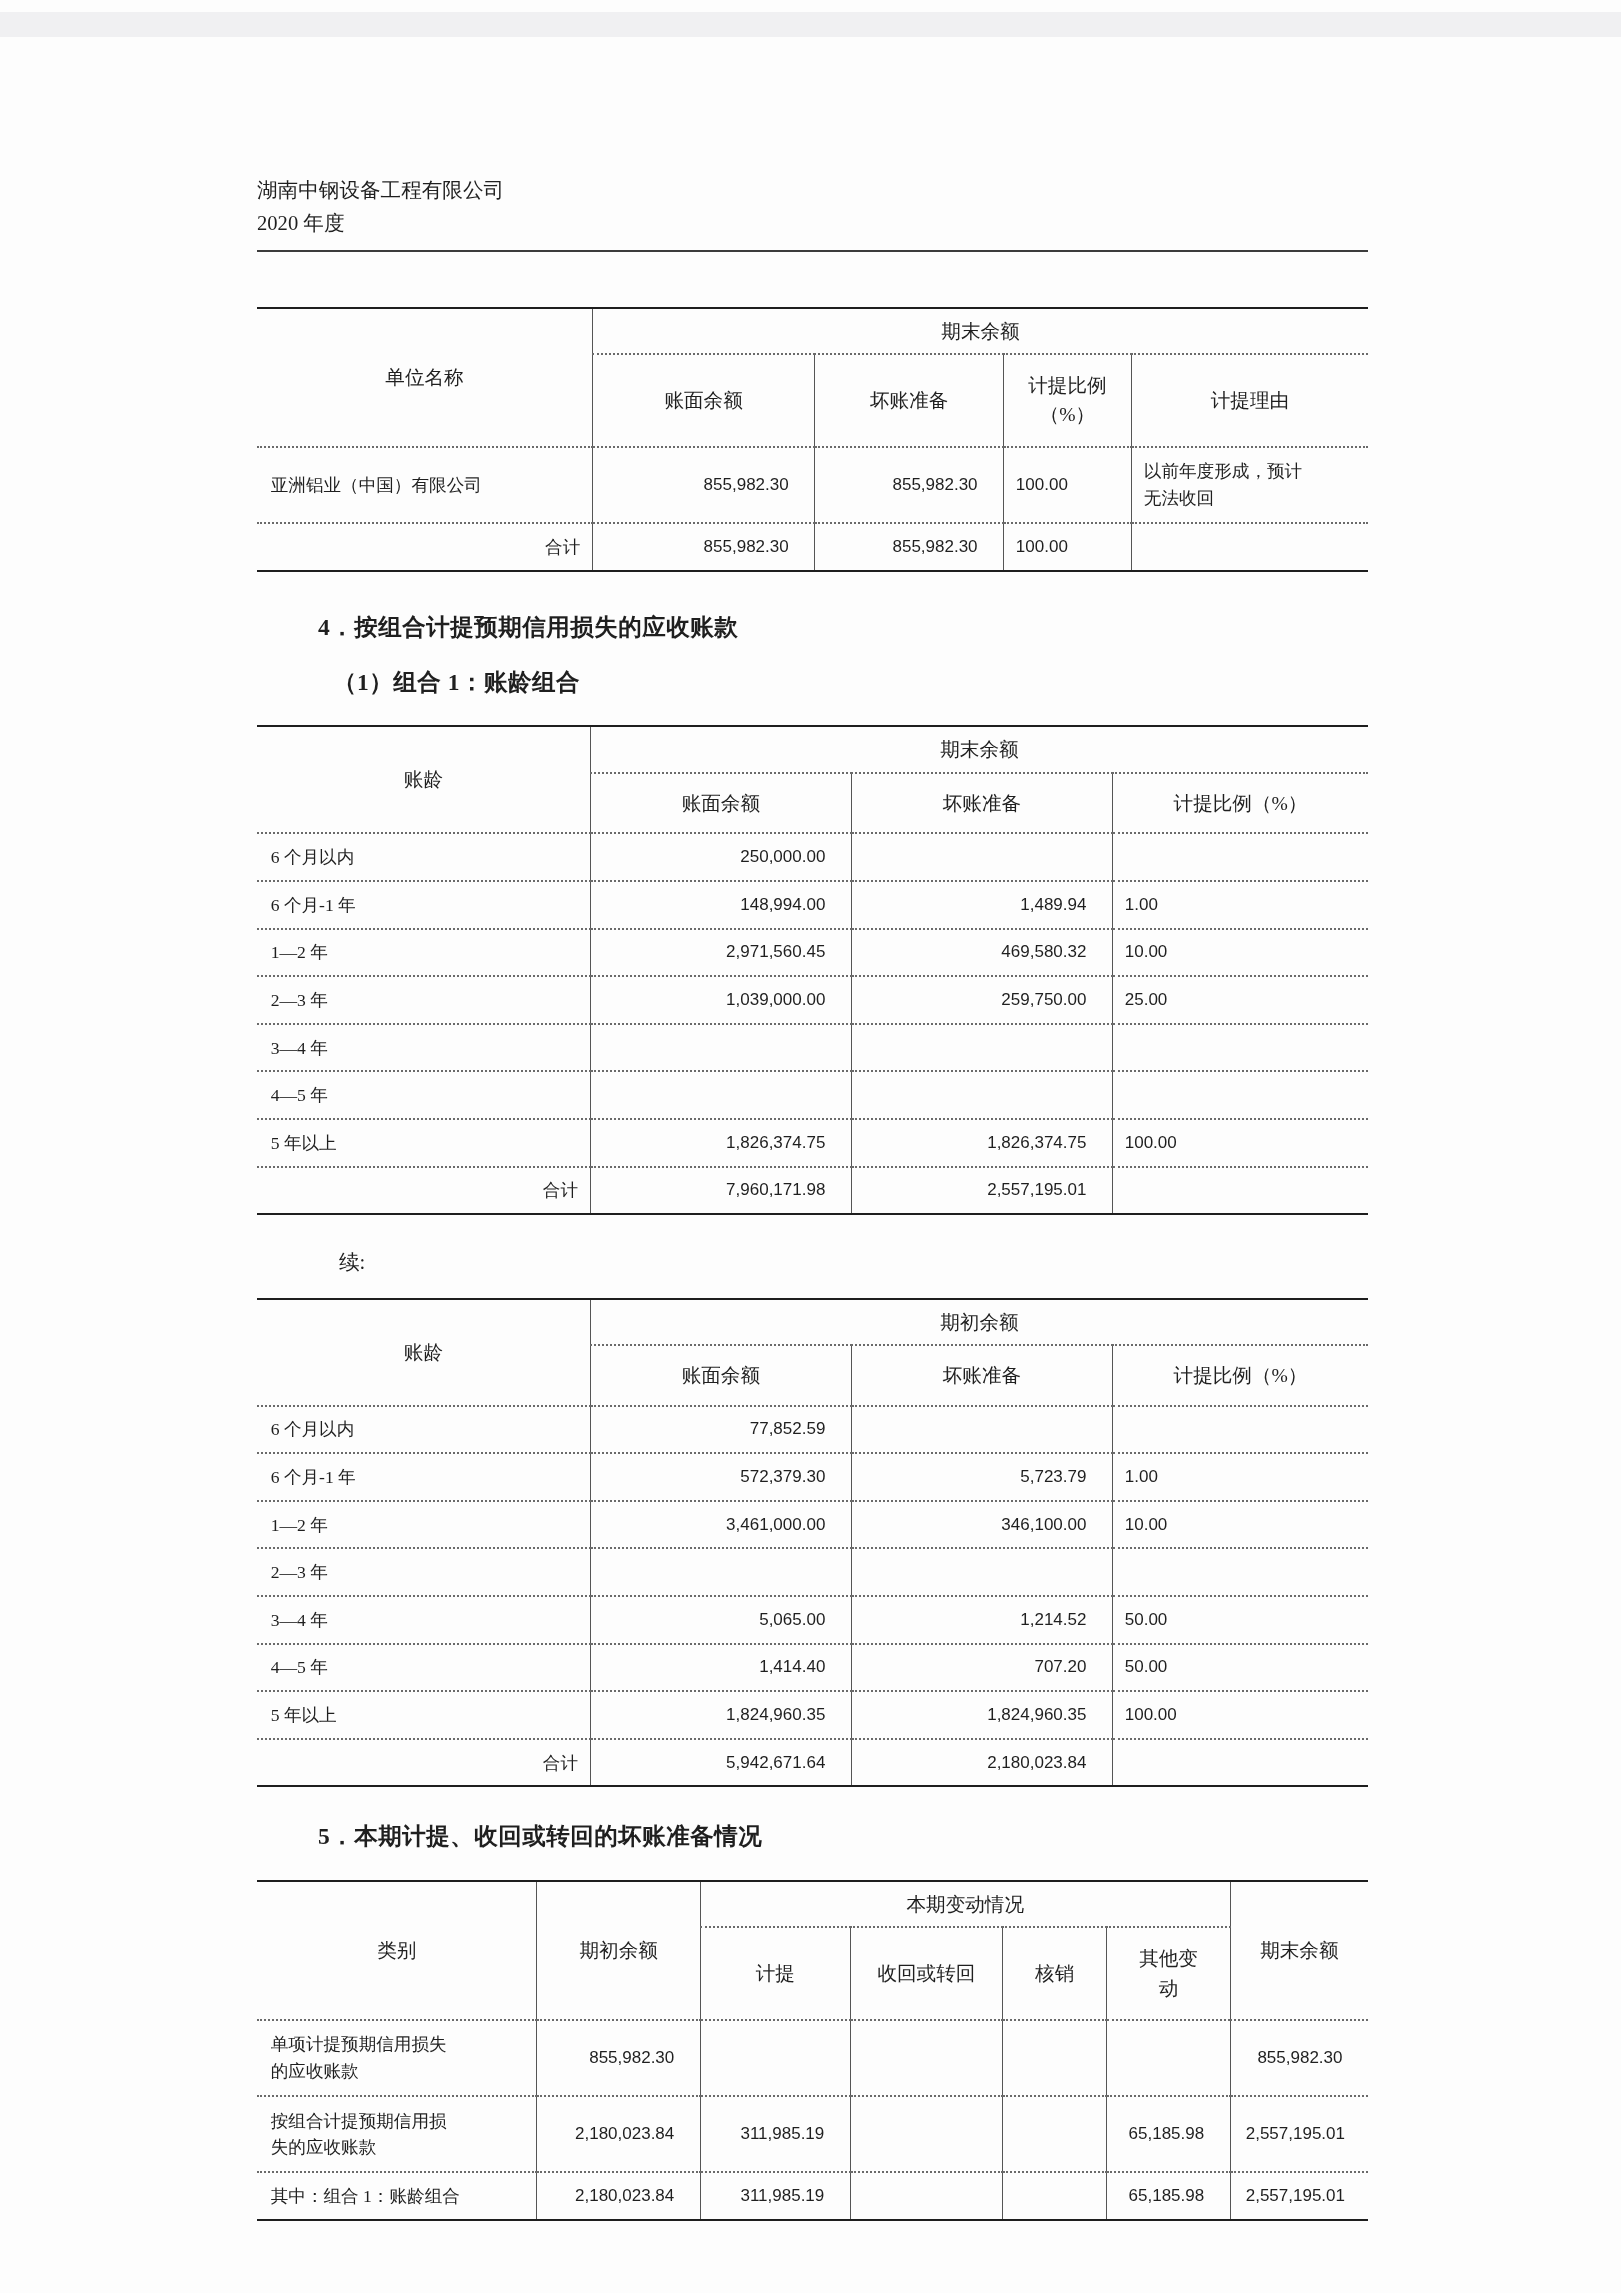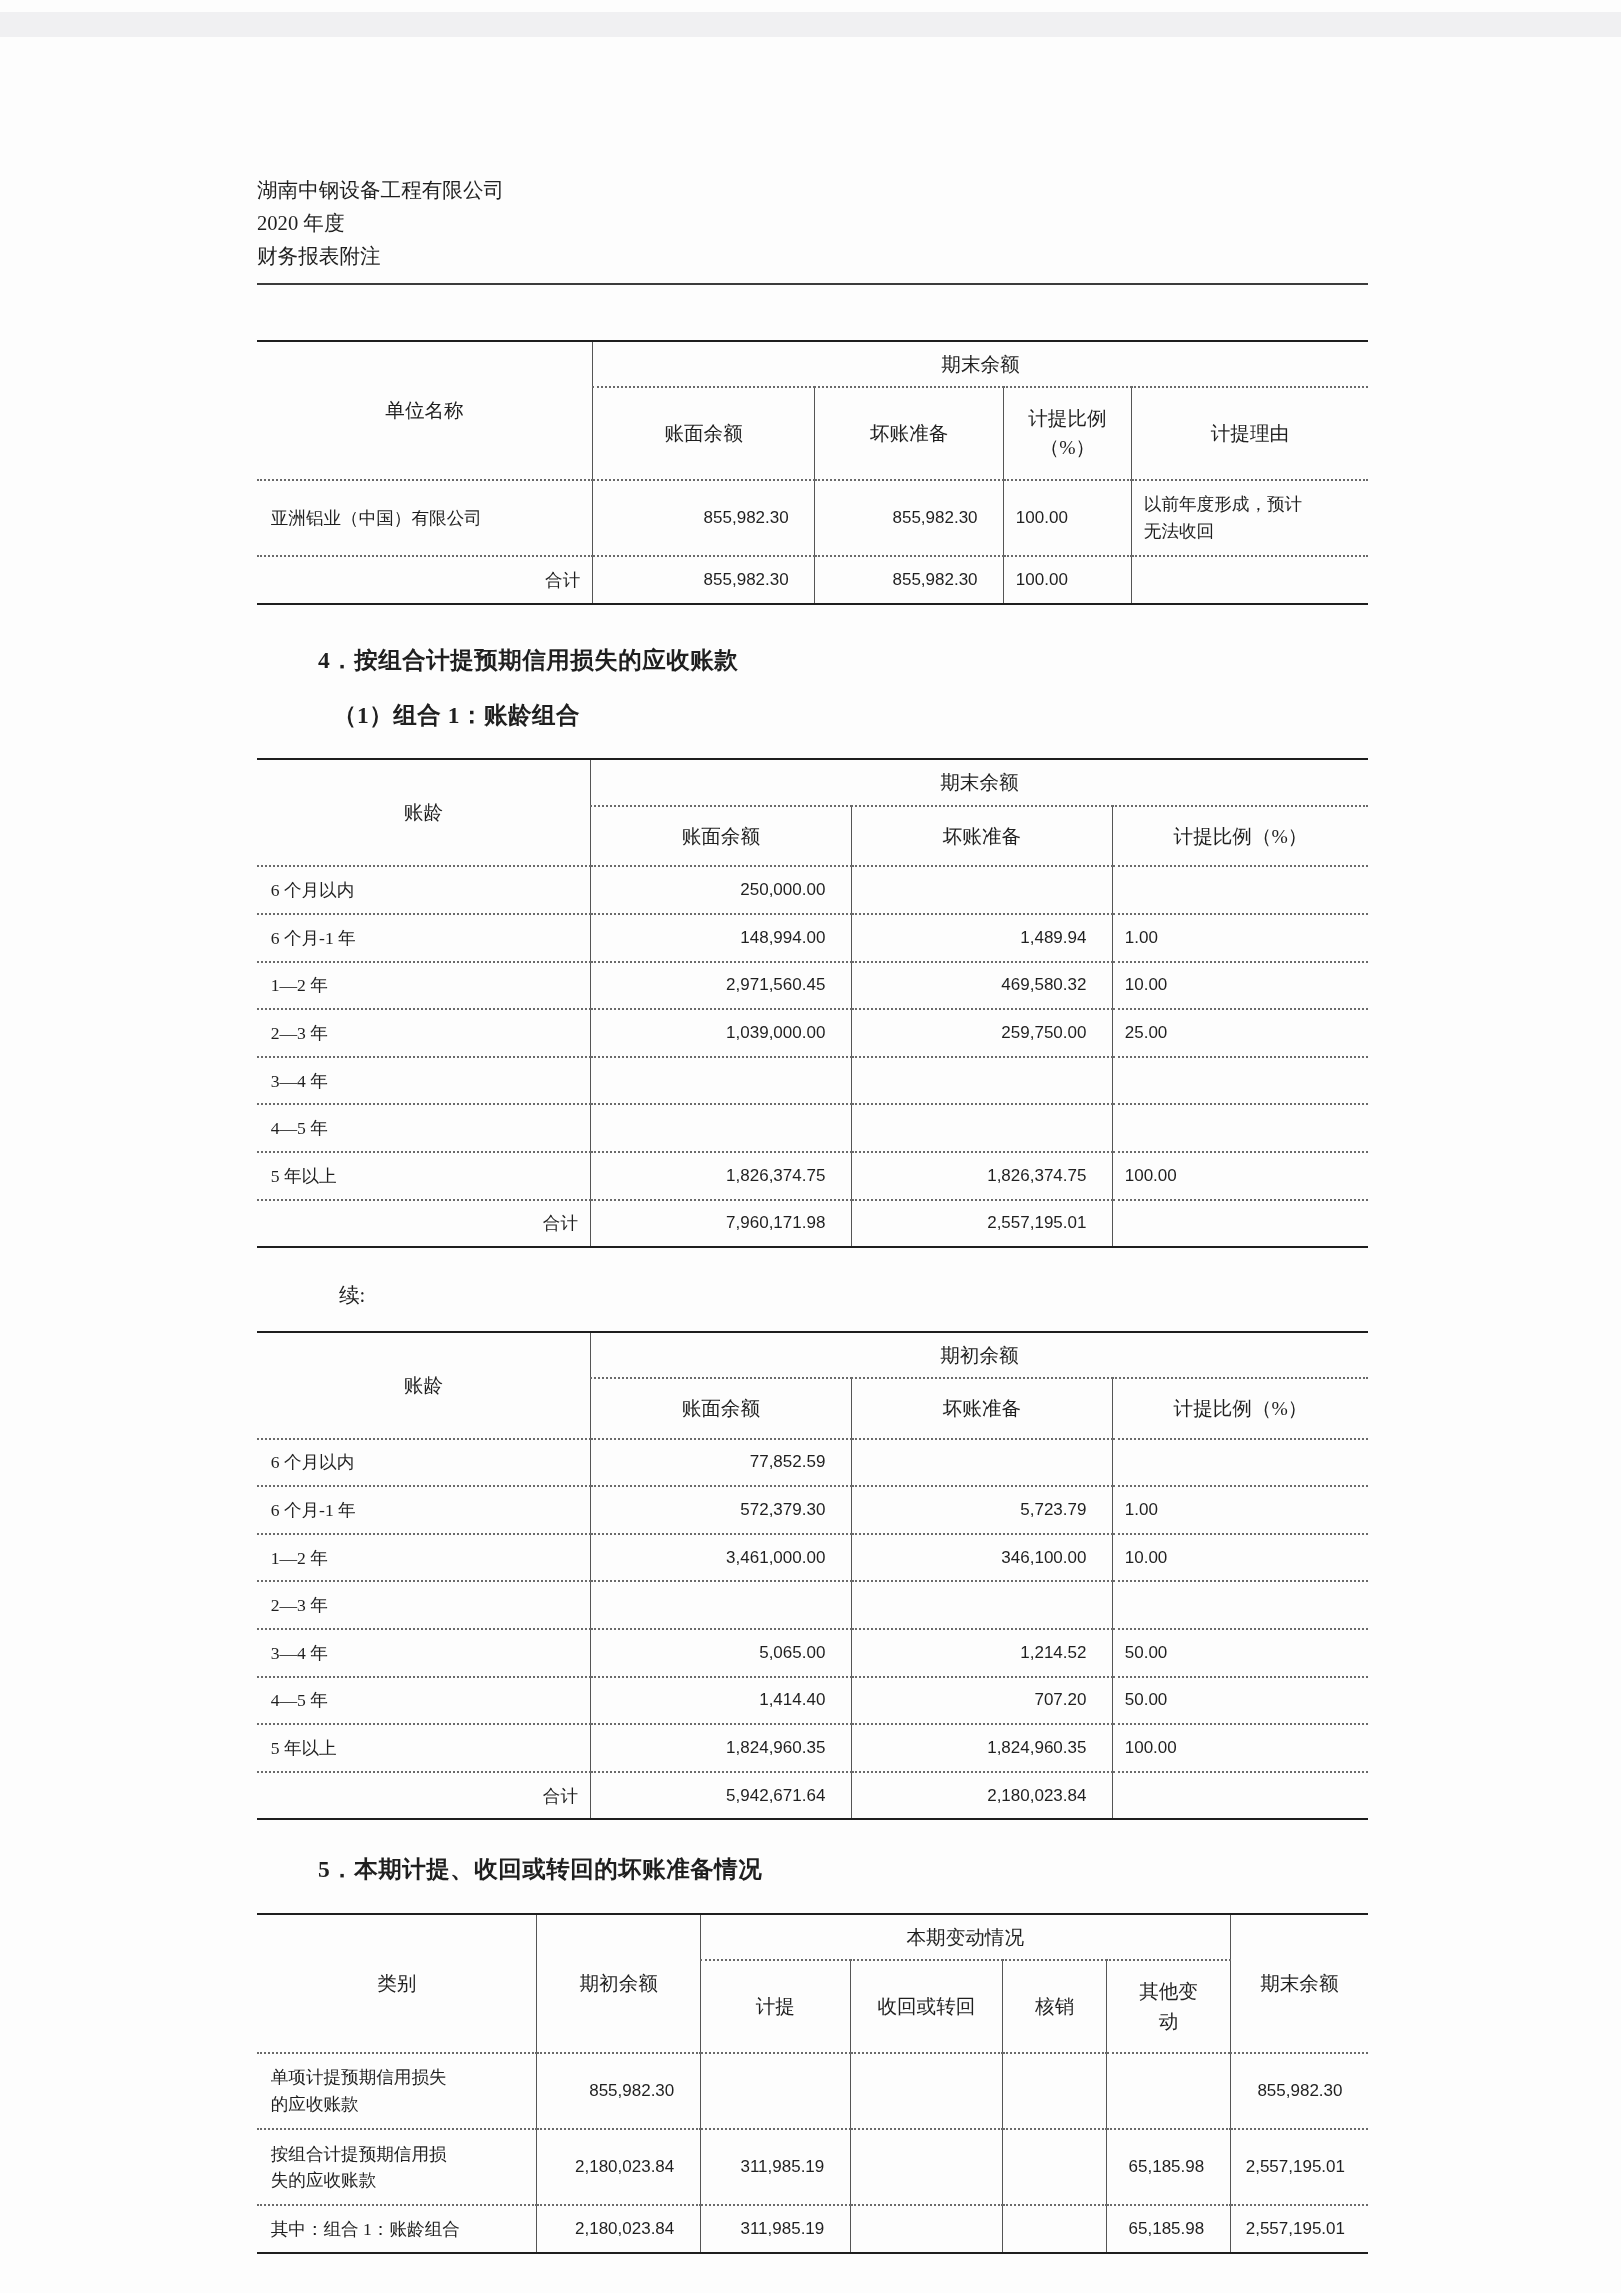--- a/index.html
+++ b/index.html
@@ -61,21 +61,20 @@
 <body>
 
 <div class="page">
   <div class="scan-band"></div>
 
   <div class="content">
 
     <div class="doc-header">
       <div>湖南中钢设备工程有限公司</div>
       <div>2020 年度</div>
-      <div>财务报表附注</div>
     </div>
     <hr class="header-rule">
 
     <table class="t1">
       <colgroup>
         <col style="width:30.2%">
           <col style="width:20%">
           <col style="width:17%">
         <col style="width:11.5%">
           <col style="width:21.3%">

